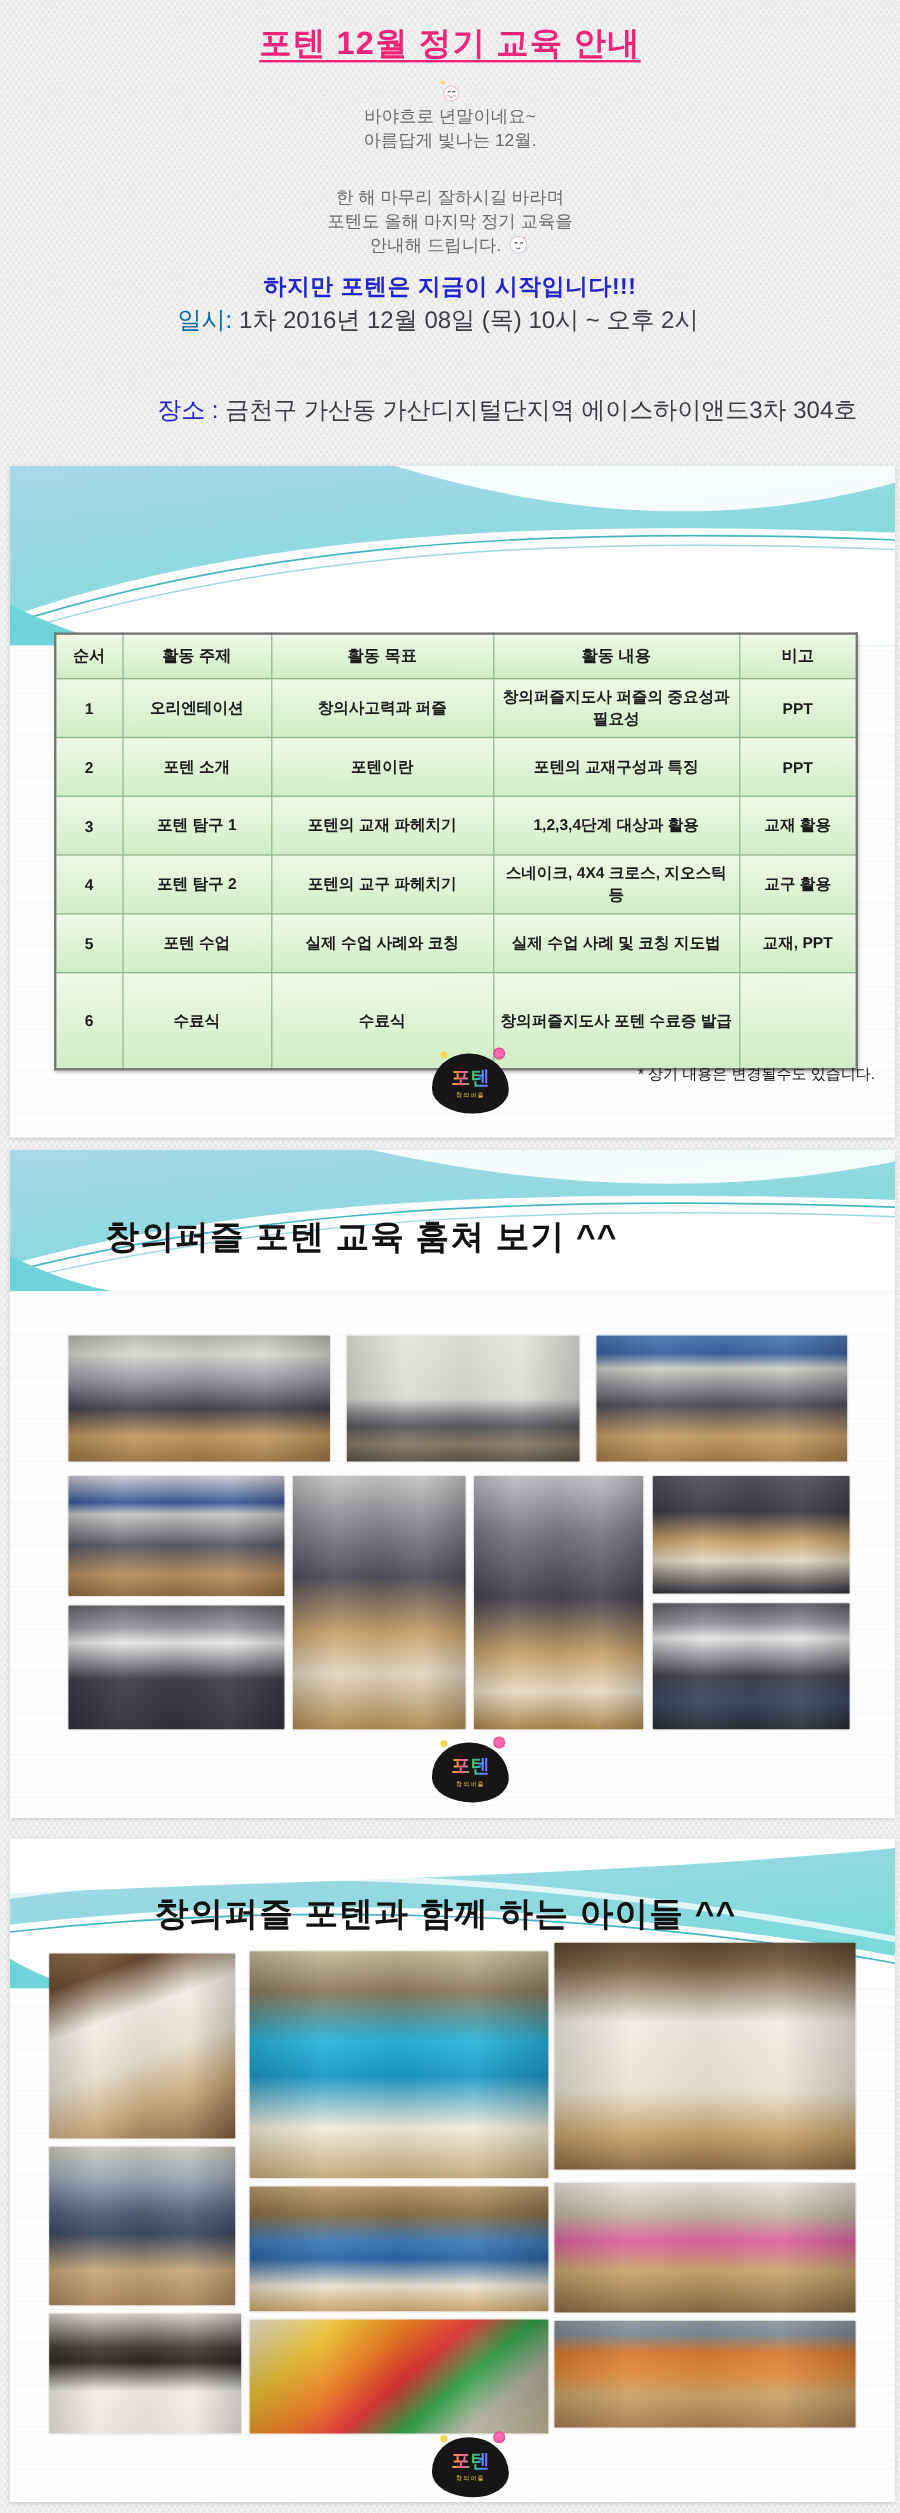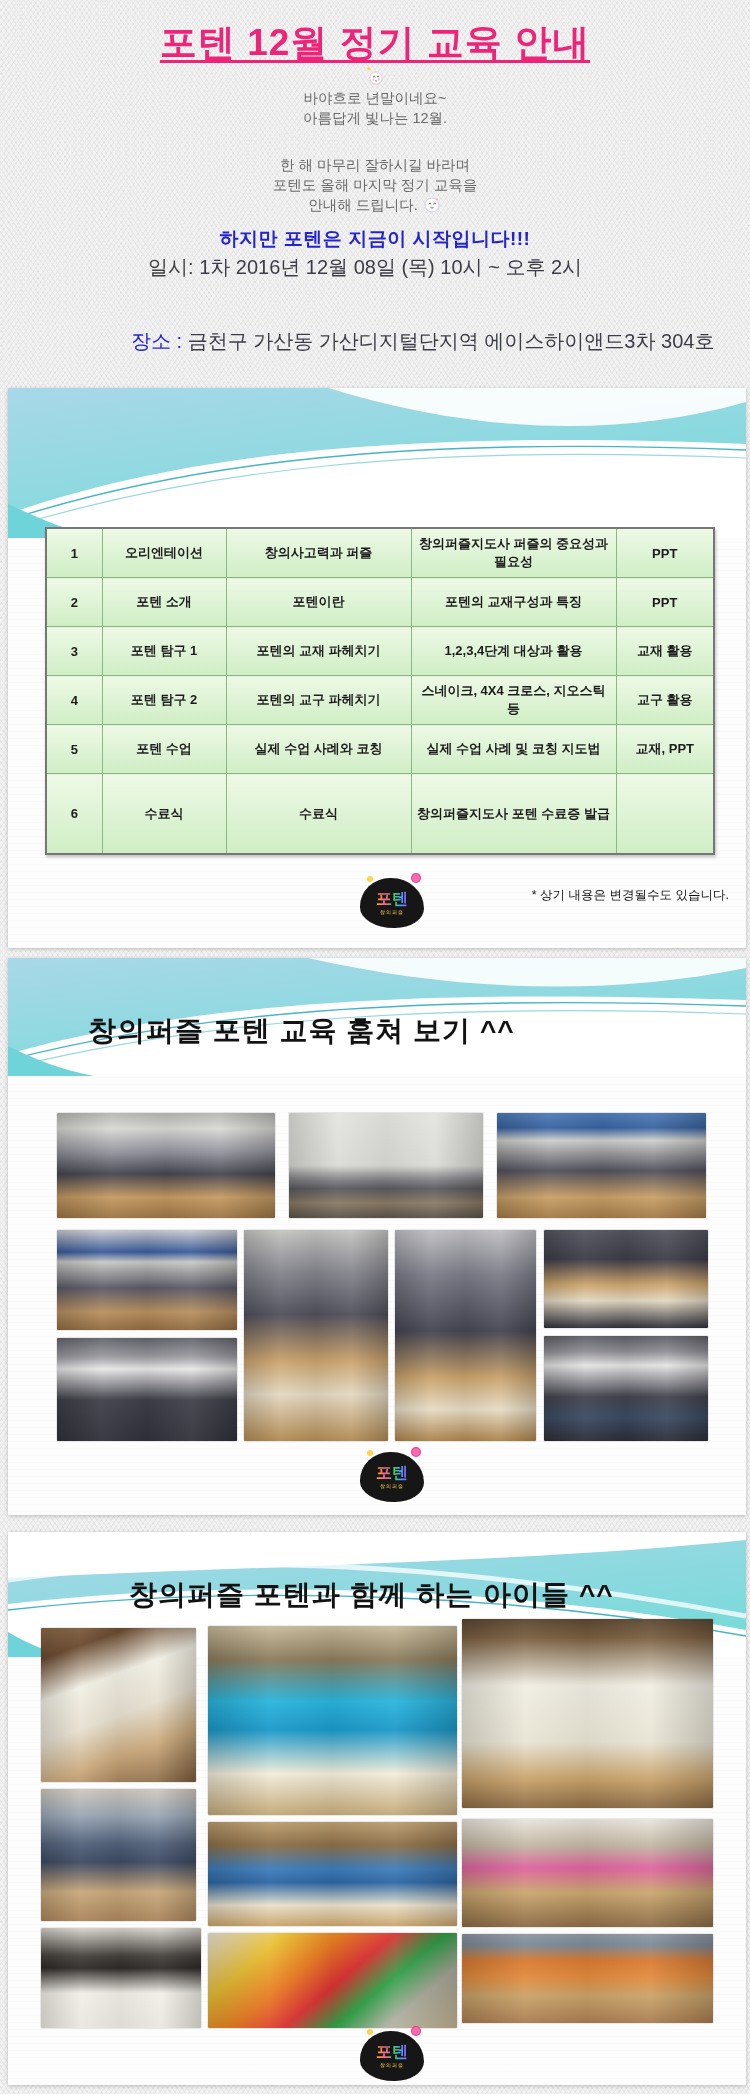--- a/index.html
+++ b/index.html
@@ -7,34 +7,34 @@
     width:750px;height:2094px;position:relative;overflow:hidden;
     font-family:"Liberation Sans","DejaVu Sans",sans-serif;
     background-color:#f3f2f3;
     background-image:
       repeating-linear-gradient(55deg, rgba(150,150,150,0.10) 0 1px, transparent 1px 4px),
       repeating-linear-gradient(-55deg, rgba(150,150,150,0.10) 0 1px, transparent 1px 4px);
   }
   
   .hdr-title{
     position:absolute;top:18px;left:0;width:750px;text-align:center;
-    font-size:37px;font-weight:bold;color:#ee2478;letter-spacing:1px;
+    font-size:27px;font-weight:bold;color:#ee2478;letter-spacing:1px;
     text-decoration:underline;text-underline-offset:5px;
   }
   .emoji-wrap{position:absolute;top:66px;left:0;width:750px;text-align:center;}
   .intro{position:absolute;left:0;width:750px;text-align:center;
     font-size:14.5px;line-height:20px;color:#6a6a6a;}
   .intro-1{top:88px;}
   .intro-2{top:155px;}
   .intro .line{display:block;}
   .inline-emoji{display:inline-block;vertical-align:-4px;margin-left:4px;}
   .slogan{position:absolute;top:226px;left:0;width:750px;text-align:center;
     font-size:19px;font-weight:bold;color:#2323cf;letter-spacing:0.5px;}
   .schedule{position:absolute;top:252px;left:148px;font-size:20px;line-height:30px;color:#3c3c46;}
-  .schedule .lbl{color:#404040;}
+  .schedule .lbl{color:#0369a1;}
   .schedule .l2{padding-left:50px;display:block;}
   .schedule .l1{display:block;}
   .location{position:absolute;top:328px;left:131px;font-size:20px;color:#3c3c46;}
   .location .lbl{color:#2323cf;}
   
   .card{
     position:absolute;left:8px;width:738px;background:#fdfdfd;
     background-image:repeating-linear-gradient(180deg, rgba(0,0,0,0.015) 0 1px, transparent 1px 7px);
     box-shadow:0 1px 4px rgba(0,0,0,0.22);overflow:hidden;
   }
@@ -207,20 +207,27 @@
 
   <table class="course-table">
     <colgroup>
       <col style="width:56px">
         <col style="width:124px">
         <col style="width:185px">
         <col style="width:205px">
         <col style="width:98px">
     </colgroup>
     <tbody>
+        <tr class="head">
+      <td>순서</td>
+      <td>활동 주제</td>
+      <td>활동 목표</td>
+      <td>활동 내용</td>
+      <td>비고</td>
+    </tr>
     <tr class="r">
       <td>1</td>
       <td>오리엔테이션</td>
       <td>창의사고력과 퍼즐</td>
       <td>창의퍼즐지도사 퍼즐의 중요성과 필요성</td>
       <td>PPT</td>
     </tr>
     <tr class="r">
       <td>2</td>
       <td>포텐 소개</td>

